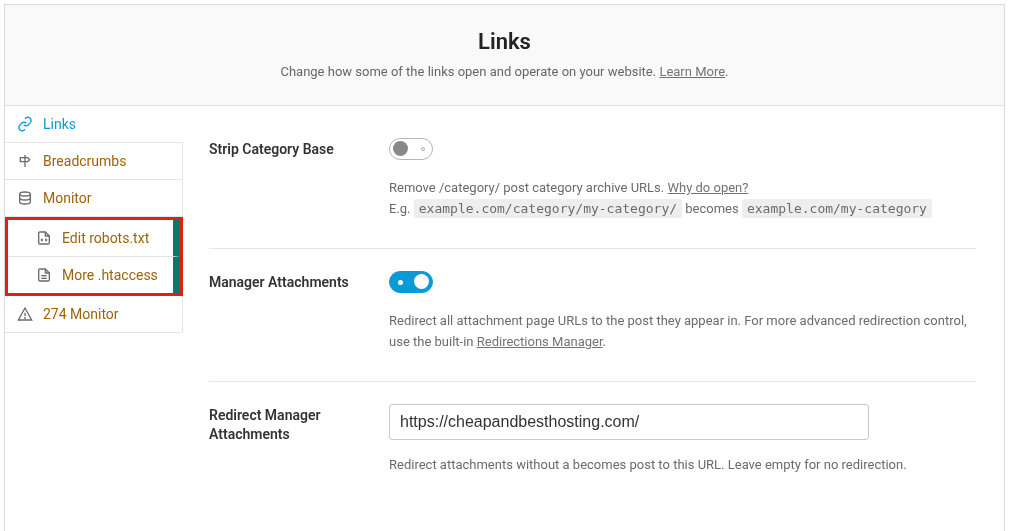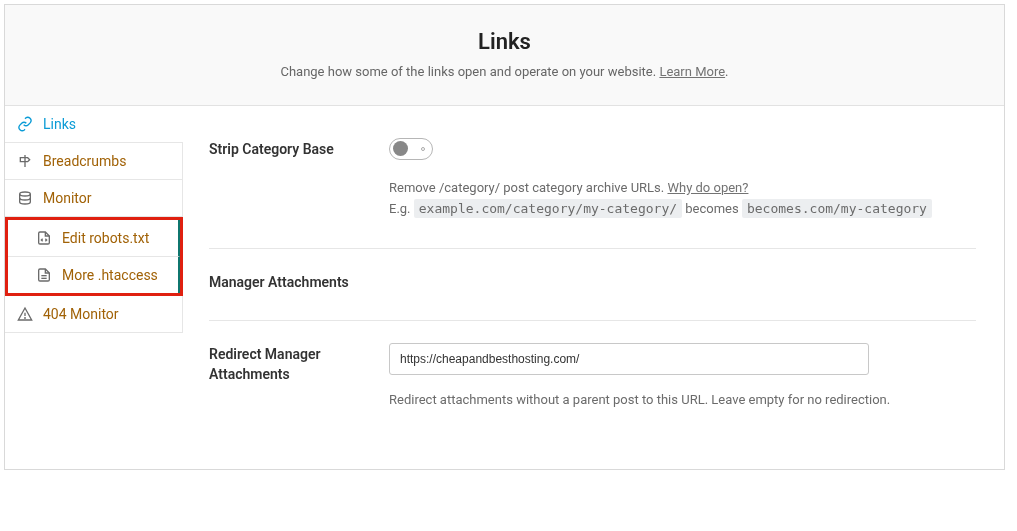--- a/index.html
+++ b/index.html
@@ -61,21 +61,21 @@
     background: #fff;
   }
   .sidebar-item.active .ic { color: #0a9bd6; }
   .sidebar-item .ic {
     width: 16px; height: 16px; color: #6b6b6b; flex-shrink: 0;
     display: inline-flex; align-items: center; justify-content: center;
   }
   .highlight-box {
     border: 3px solid #e02010;
   }
-  .highlight-box .sidebar-item { border-right: 2px solid #0f766e; padding-left: 28px; }
+  .highlight-box .sidebar-item { border-right: 7px solid #0f766e; padding-left: 28px; }
 
   .main {
     flex: 1;
     padding: 22px 28px 30px 26px;
     border-left: none;
   }
   .setting-row {
     display: flex;
     gap: 30px;
     padding: 22px 0 28px;
@@ -135,21 +135,21 @@
   .toggle.on .dot {
     left: 8px; right: auto; top: 8px; border: none;
     width: 5px; height: 5px; background: #fff; border-radius: 50%;
   }
   .text-input {
     width: 100%;
     max-width: 480px;
     padding: 8px 10px;
     border: 1px solid #c8c8c8;
     border-radius: 3px;
-    font-size: 12px;
+    font-size: 16px;
     color: #333;
   }
   svg { display: block; }
 </style>
 </head>
 <body>
 
 <div class="panel">
   <div class="panel-header">
     <h1>Links</h1>
@@ -219,48 +219,57 @@
       </div>
 
       <div class="sidebar-item">
         <span class="ic">
           <svg width="16" height="16" viewBox="0 0 24 24" fill="none" stroke="currentColor" stroke-width="2">
               <path d="M12 3L2 21h20L12 3z"></path>
               <line x1="12" y1="10" x2="12" y2="15"></line>
               <circle cx="12" cy="18" r="0.5" fill="currentColor"></circle>
             </svg>
         </span>
-        <span>404 Monitor</span>
+        <span>274 Monitor</span>
       </div>
 
     </div>
 
     <div class="main">
 
       <div class="setting-row">
         <div class="setting-label">Strip Category Base</div>
         <div class="setting-control">
           <div class="toggle">
             <div class="knob"></div>
             <div class="dot"></div>
           </div>
           <div class="setting-desc">
             <span>Remove /category/ post category archive URLs. </span><a href="#">Why do open?</a><br>
-            <span>E.g. </span><code class="inline">example.com/category/my-category/</code><span> becomes </span><code class="inline">becomes.com/my-category</code>
+            <span>E.g. </span><code class="inline">example.com/category/my-category/</code><span> becomes </span><code class="inline">example.com/my-category</code>
           </div>
         </div>
       </div>
 
       <div class="setting-row">
         <div class="setting-label">Manager Attachments</div>
+        <div class="setting-control">
+          <div class="toggle on">
+            <div class="dot"></div>
+            <div class="knob"></div>
+          </div>
+          <div class="setting-desc">
+            <span>Redirect all attachment page URLs to the post they appear in. For more advanced redirection control, use the built-in  </span><a href="#" class="redir-link">Redirections Manager</a><span>.</span>
+          </div>
+        </div>
       </div>
 
       <div class="setting-row">
         <div class="setting-label">Redirect Manager Attachments</div>
         <div class="setting-control">
           <input type="text" class="text-input" value="https://cheapandbesthosting.com/" style="">
-          <div class="setting-desc">Redirect attachments without a parent post to this URL. Leave empty for no redirection.</div>
+          <div class="setting-desc">Redirect attachments without a becomes post to this URL. Leave empty for no redirection.</div>
         </div>
       </div>
 
     </div>
   </div>
 </div>
 
 </body></html>

